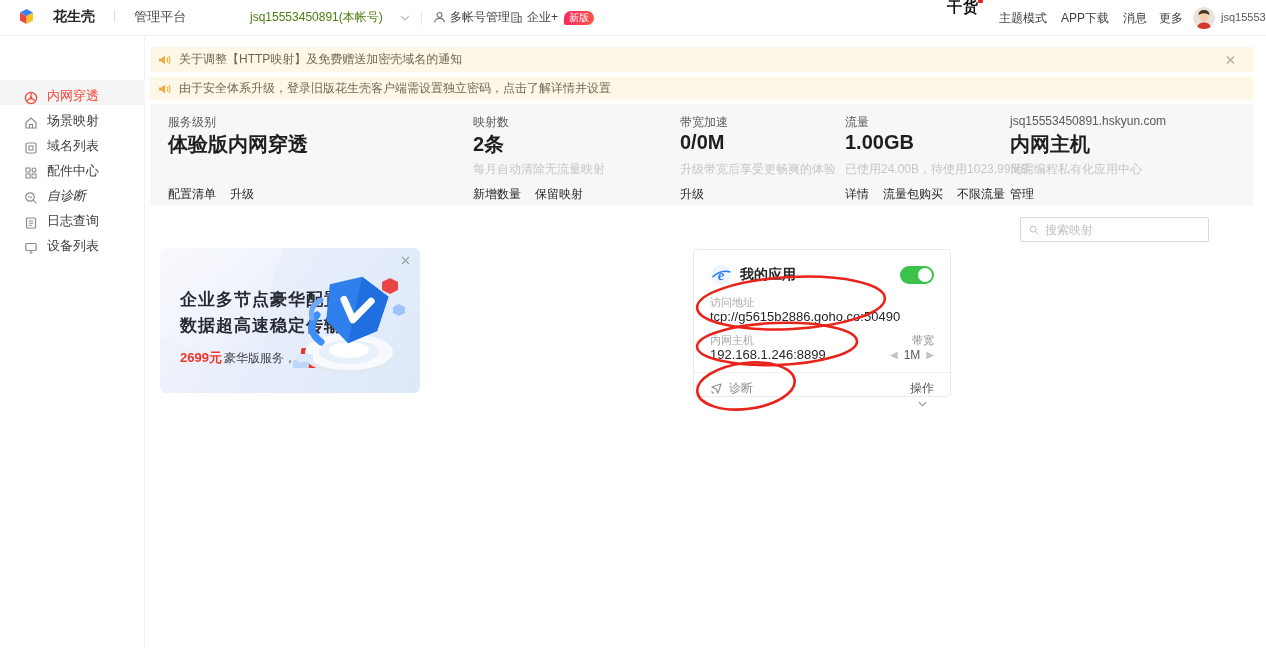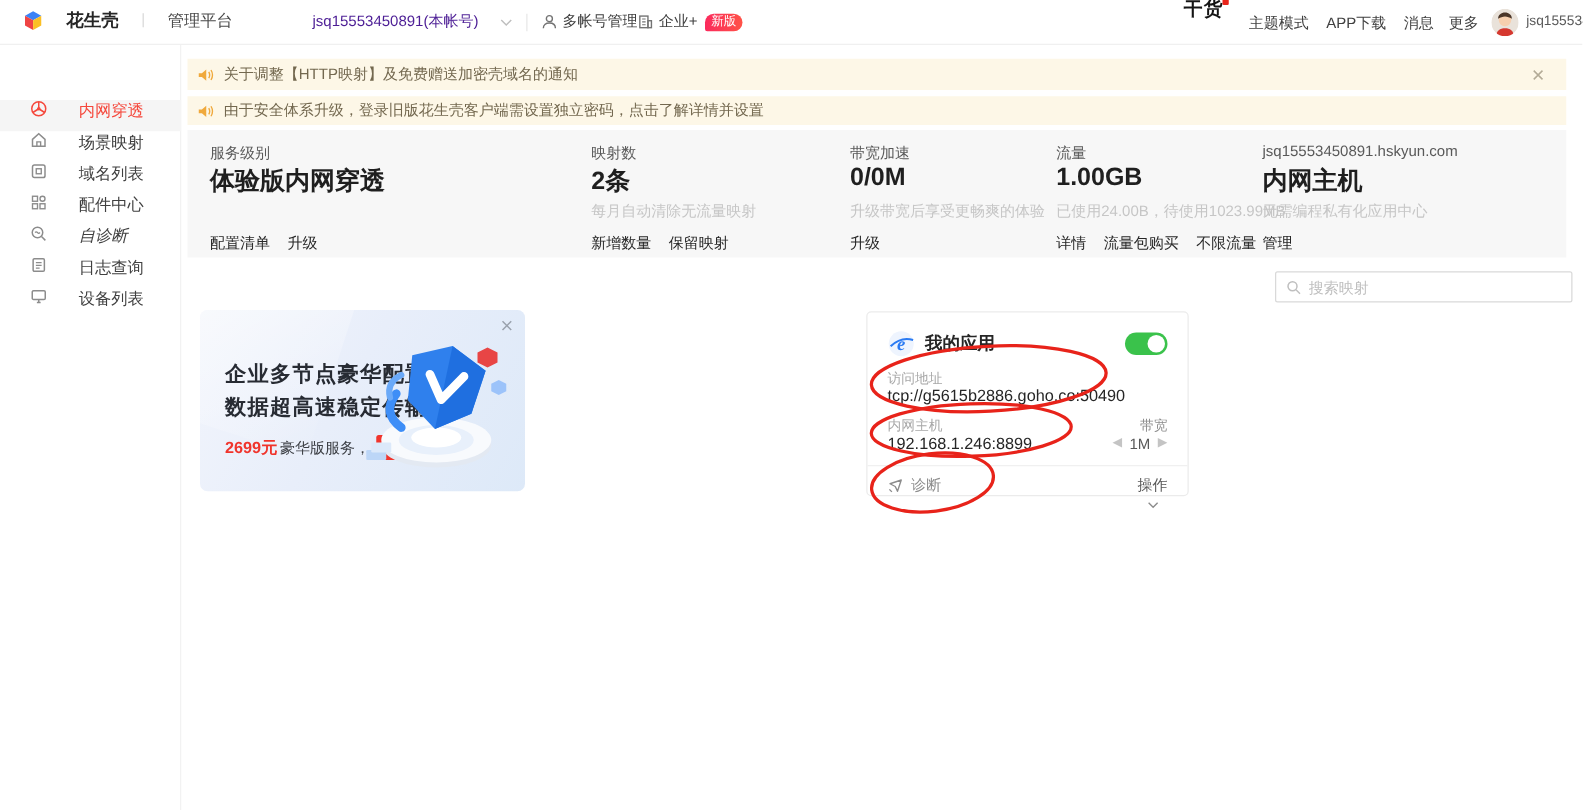--- a/index.html
+++ b/index.html
@@ -6,52 +6,52 @@
   html,body { width:1266px; height:648px; }
   body { font-family:"Liberation Sans","DejaVu Sans",sans-serif; background:#fff; color:#262626; overflow:hidden; }
   .page { position:relative; width:1266px; height:648px; background:#fff; }
 
   
   .hdr { position:absolute; top:0; left:0; width:1266px; height:36px; background:#fff; border-bottom:1px solid #f0f0f0; }
   .logo { position:absolute; left:18px; top:8px; display:flex; align-items:flex-start; gap:18px; }
   .logo .brand { font-size:14px; font-weight:bold; color:#262626; }
   .logo .ldiv  { font-size:12px; color:#d9d9d9; }
   .logo .plat  { font-size:13px; color:#4a4a4a; }
-  .acct { position:absolute; left:250px; top:9px; width:160px; font-size:12px; color:#4c1d95; display:flex; align-items:center; justify-content:space-between; cursor:pointer; }
+  .acct { position:absolute; left:250px; top:9px; width:160px; font-size:12px; color:#4d7c0f; display:flex; align-items:center; justify-content:space-between; cursor:pointer; }
   .vsep { position:absolute; left:421px; top:11px; width:1px; height:14px; background:#e8e8e8; }
   .hlink { position:absolute; top:9px; display:flex; align-items:center; gap:4px; font-size:12px; color:#404040; cursor:pointer; }
   .badge-new { display:inline-block; margin-left:2px; padding:1px 5px 2px; font-size:10px; line-height:11px; color:#fff; background:linear-gradient(90deg,#fb2a5d,#ff5247); border-radius:8px 8px 8px 2px; }
   .hr-item { position:absolute; top:10px; font-size:12px; color:#404040; cursor:pointer; }
   .ganhuo { font-size:15px; font-weight:bold; color:#141414; letter-spacing:1px; position:relative; top:-2px; }
   .ganhuo::after { content:""; position:absolute; right:-4px; top:0; width:5px; height:5px; background:#e8231a; border-radius:1px; }
   .avatar { position:absolute; left:1193px; top:7px; width:22px; height:22px; border-radius:50%; overflow:hidden; cursor:pointer; }
   .uname { position:absolute; left:1221px; top:11px; font-size:11px; color:#595959; }
 
   
   .sidebar { position:absolute; top:36px; left:0; width:145px; height:612px; background:#fff; border-right:1px solid #f2f2f2; }
-  .side-item { position:absolute; left:0; width:145px; height:25px; display:flex; align-items:flex-start; gap:25px; padding-left:24px; font-size:13px; color:#404040; cursor:pointer; }
+  .side-item { position:absolute; left:0; width:145px; height:25px; display:flex; align-items:flex-end; gap:9px; padding-left:24px; font-size:13px; color:#404040; cursor:pointer; }
   .side-item svg { flex:0 0 auto; }
   .side-item.active { background:#f5f5f5; color:#f5483c; }
 
   
   .banner { position:absolute; left:150px; width:1103px; background:#fdf7e7; display:flex; align-items:center; padding-left:8px; font-size:12px; color:#73684f; }
   .banner .sp { margin-right:8px; display:flex; }
   .banner .bclose { position:absolute; right:18px; top:50%; transform:translateY(-50%); color:#b3ab97; cursor:pointer; display:flex; }
 
   
   .stats { position:absolute; left:150px; top:104px; width:1103px; height:102px; background:#f7f7f7; }
   .scol { position:absolute; top:0; height:102px; }
   .scol .lab  { position:absolute; top:10px; left:0; font-size:12px; color:#595959; white-space:nowrap; }
   .scol .val  { position:absolute; top:27px; left:0; font-size:20px; font-weight:bold; color:#1f1f1f; white-space:nowrap; }
   .scol .sub  { position:absolute; top:57px; left:0; font-size:12px; color:#c6c6c6; white-space:nowrap; }
   .scol .lnks { position:absolute; top:82px; left:0; display:flex; gap:14px; font-size:12px; color:#262626; white-space:nowrap; }
   .scol .lnks span { cursor:pointer; }
 
   
-  .search { position:absolute; left:1020px; top:217px; width:238px; height:25px; border:1px solid #d9d9d9; border-radius:2px; background:#fff; display:flex; align-items:center; padding:0 8px; gap:6px; }
+  .search { position:absolute; left:1020px; top:217px; width:189px; height:25px; border:1px solid #d9d9d9; border-radius:2px; background:#fff; display:flex; align-items:center; padding:0 8px; gap:6px; }
   .search input { border:none; outline:none; flex:1; font-size:12px; color:#595959; font-family:inherit; background:transparent; }
   .search input::placeholder { color:#bfbfbf; }
 
   
   .promo { position:absolute; left:160px; top:248px; width:260px; height:145px; border-radius:6px; overflow:hidden; cursor:pointer;
            background:linear-gradient(120deg,#f2f5fc 0%,#e8eefa 45%,#dde9f8 100%); }
   .promo::before { content:""; position:absolute; left:-30px; top:-40px; width:140px; height:140px; background:linear-gradient(135deg,rgba(255,255,255,.65),rgba(255,255,255,0)); transform:rotate(18deg); }
   .promo .t1 { position:absolute; left:20px; top:40px; font-size:17px; font-weight:bold; color:#272b33; letter-spacing:1px; }
   .promo .t2 { position:absolute; left:20px; top:66px; font-size:17px; font-weight:bold; color:#272b33; letter-spacing:1px; }
   .promo .pline { position:absolute; left:20px; top:100px; font-size:12px; color:#3c3f45; display:flex; align-items:center; gap:2px; }

